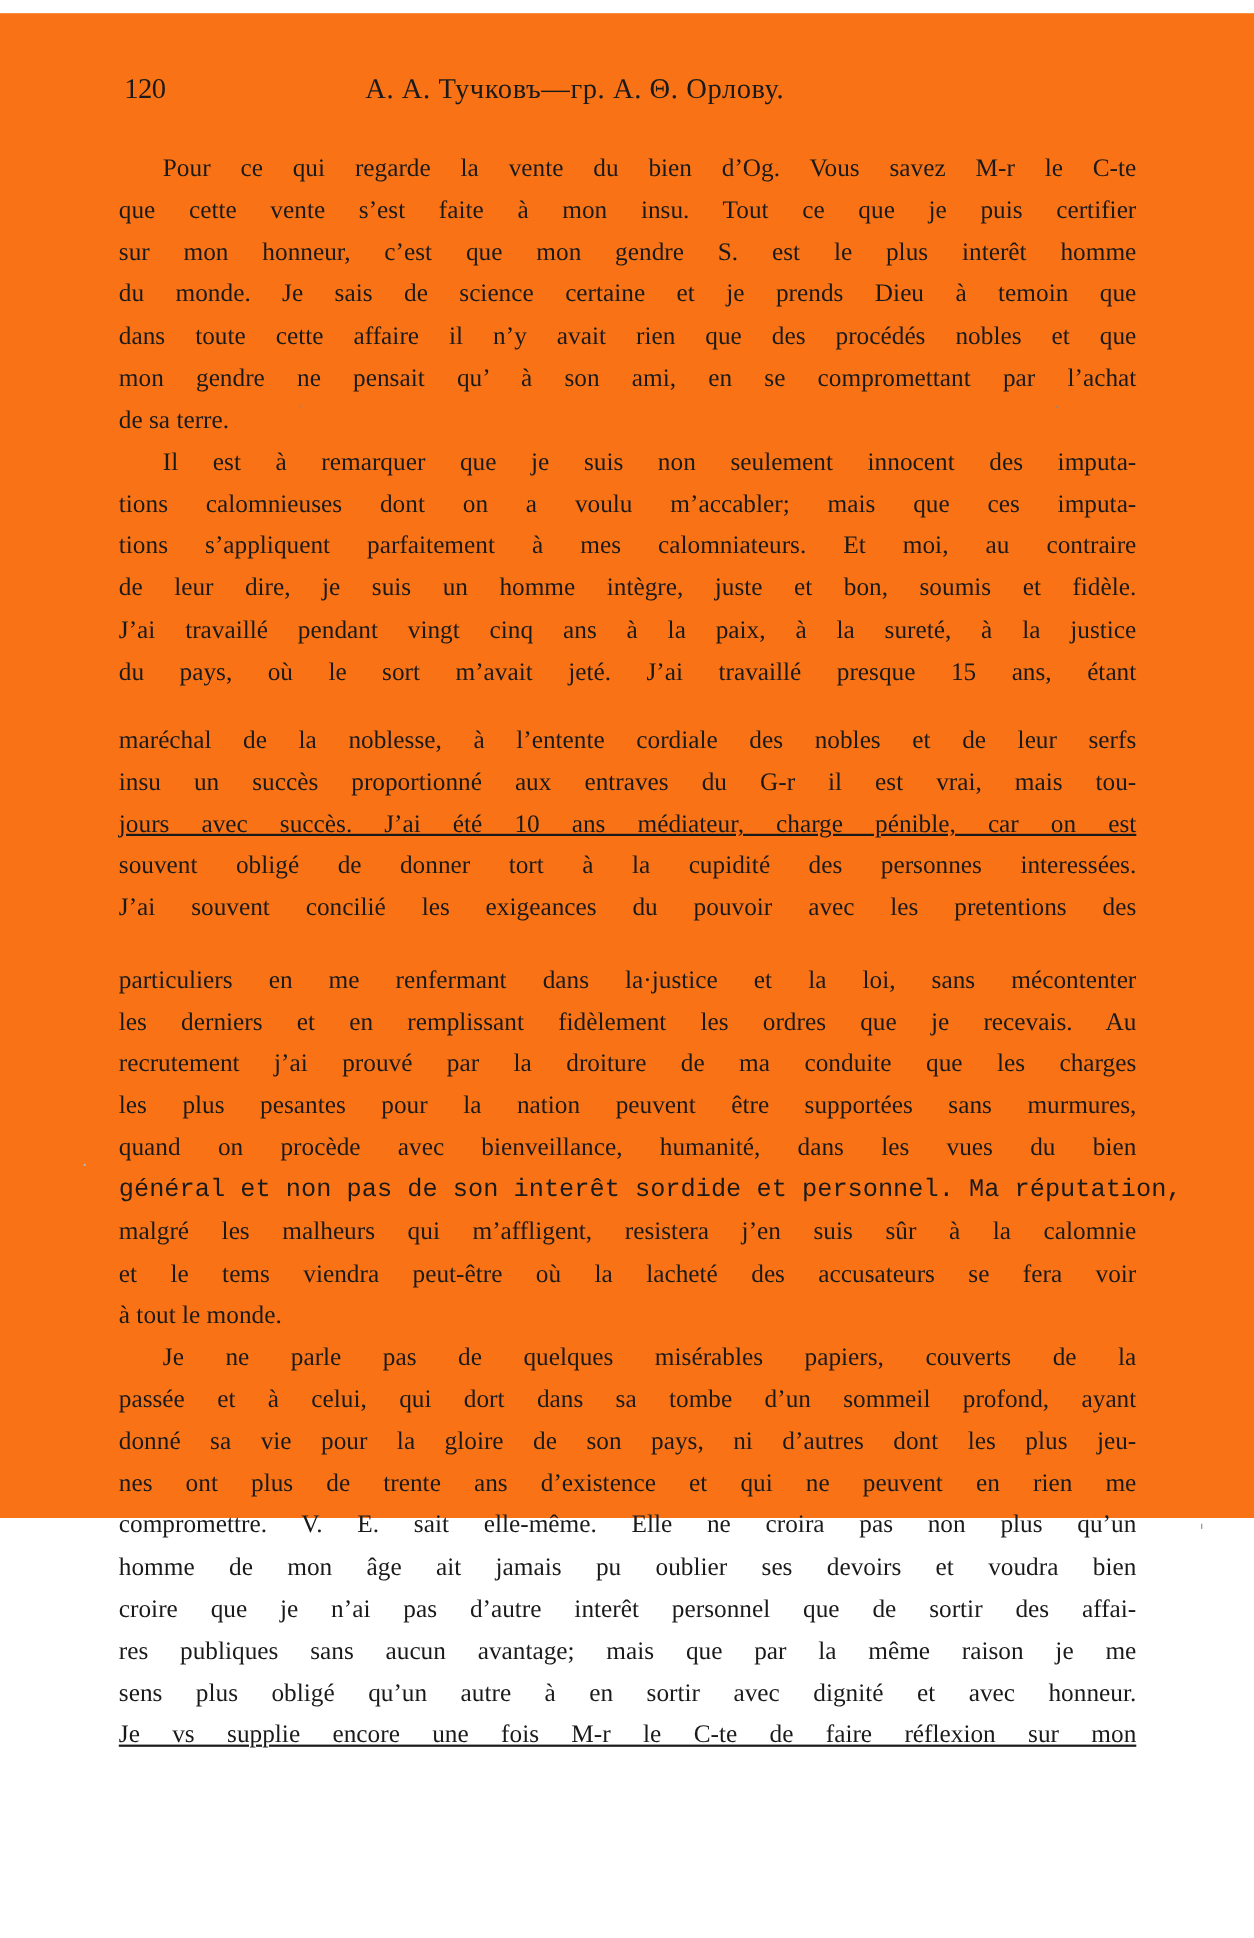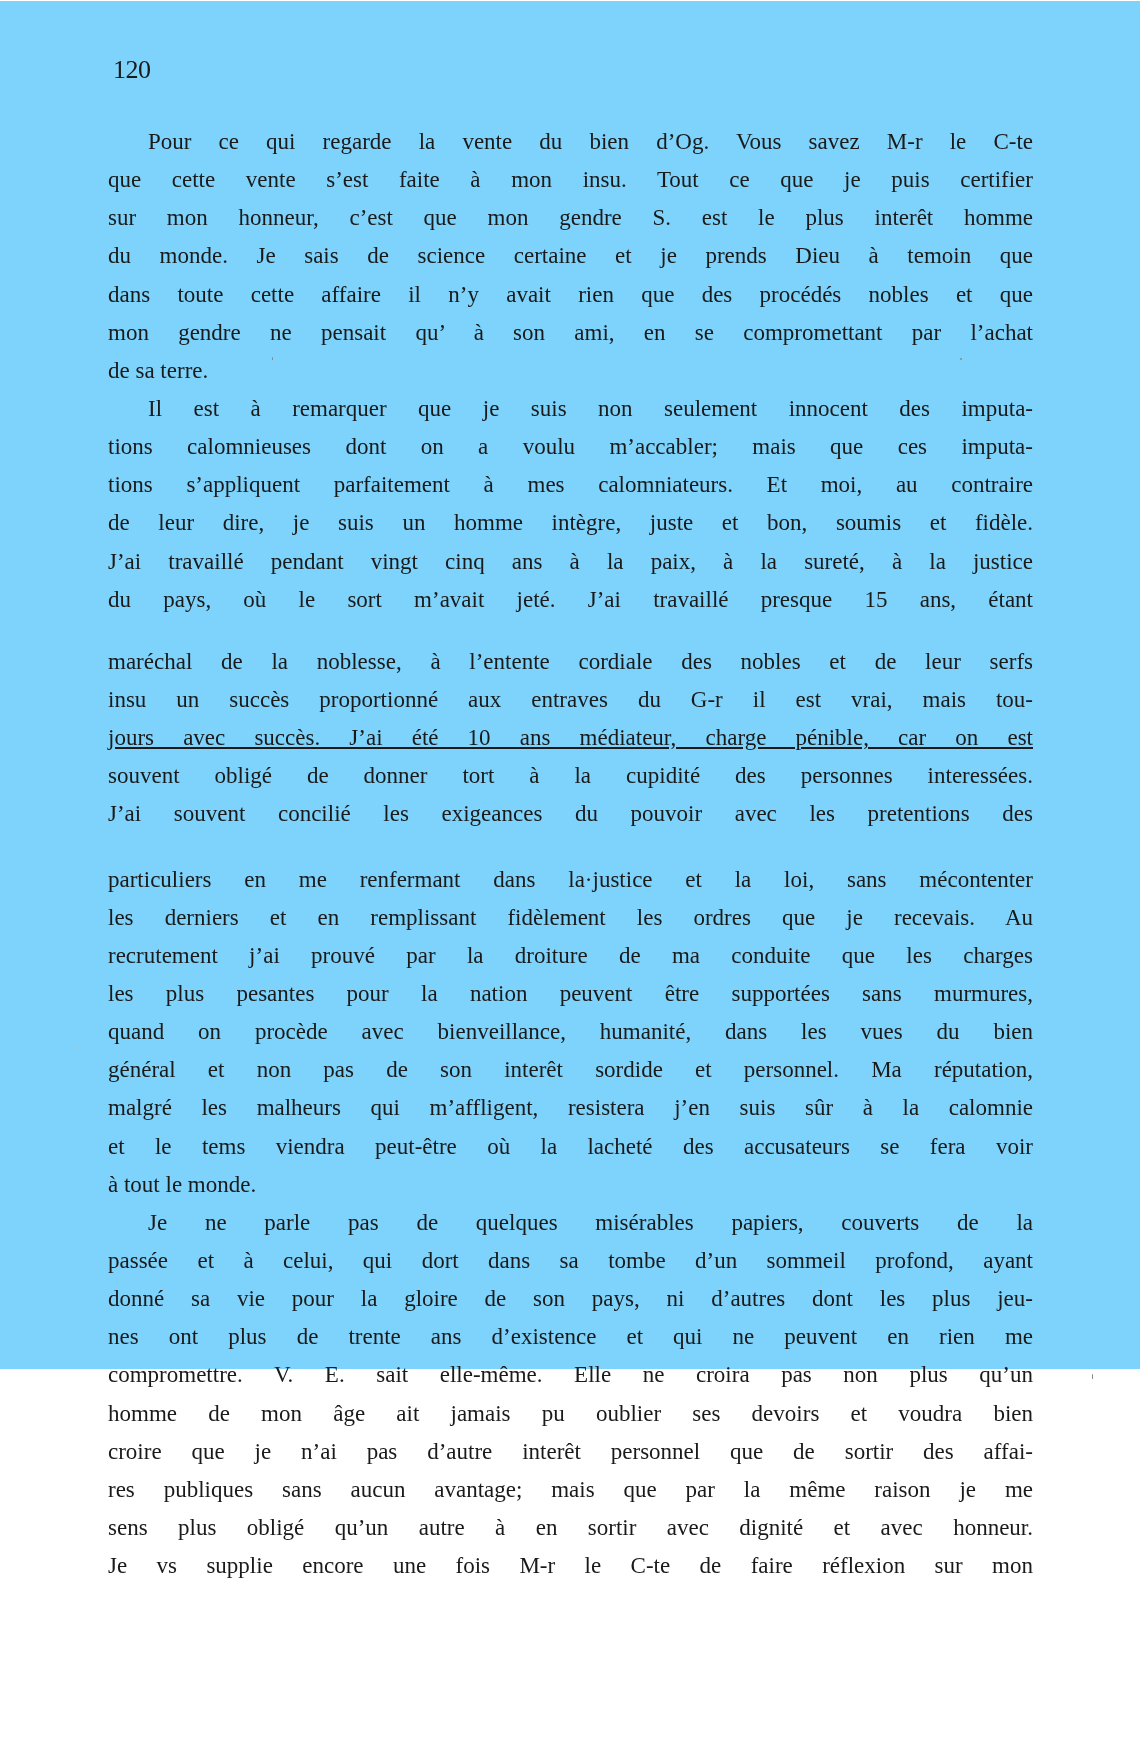--- a/index.html
+++ b/index.html
@@ -10,24 +10,24 @@
     body {
       width: 1140px;
       height: 1762px;
       position: relative;
       overflow: hidden;
       color: #1a1a1a;
       font-family: "Liberation Serif", "DejaVu Serif", serif;
     }
     .page {
       position: absolute;
-      left: 0; top: 1px;
+      left: 0; top: 12px;
       width: 1140px;
       height: 1368px;
-      background: #7dd3fc;
+      background: #f97316;
     }
     .running-head {
       position: absolute;
       top: 54px;
       left: 113px;
       width: 920px;
       height: 40px;
     }
     .page-number {
       position: absolute;
@@ -73,20 +73,21 @@
       border-radius: 1px;
     }
   </style>
 </head>
 <body>
 
 <div class="page">
 
   <div class="running-head">
     <span class="page-number">120</span>
+    <span class="head-title">А. А. Тучковъ—гр. А. Θ. Орлову.</span>
   </div>
 
   <div class="body-text" id="body-text">
       <div class="paragraph">
         <span class="line indent" style="word-spacing: 0px;">Pour ce qui regarde la vente du bien d’Og. Vous savez M-r le C-te</span>
         <span class="line" style="word-spacing: 0px;">que cette vente s’est faite à mon insu. Tout ce que je puis certifier</span>
         <span class="line" style="word-spacing: 0px;">sur mon honneur, c’est que mon gendre S. est le plus interêt homme</span>
         <span class="line" style="word-spacing: 0px;">du monde. Je sais de science certaine et je prends Dieu à temoin que</span>
         <span class="line" style="word-spacing: 0px;">dans toute cette affaire il n’y avait rien que des procédés nobles et que</span>
         <span class="line" style="word-spacing: 0px;">mon gendre ne pensait qu’ à son ami, en se compromettant par l’achat</span>
@@ -102,36 +103,36 @@
         <span class="line" style="word-spacing: 0px; margin-top: 24px;">maréchal de la noblesse, à l’entente cordiale des nobles et de leur serfs</span>
         <span class="line" style="word-spacing: 0px;">insu un succès proportionné aux entraves du G-r il est vrai, mais tou-</span>
         <span class="line" style="word-spacing: 0px; text-decoration: underline;">jours avec succès. J’ai été 10 ans médiateur, charge pénible, car on est</span>
         <span class="line" style="word-spacing: 0px;">souvent obligé de donner tort à la cupidité des personnes interessées.</span>
         <span class="line" style="word-spacing: 0px;">J’ai souvent concilié les exigeances du pouvoir avec les pretentions des</span>
         <span class="line" style="word-spacing: 0px; margin-top: 27px;">particuliers en me renfermant dans la·justice et la loi, sans mécontenter</span>
         <span class="line" style="word-spacing: 0px;">les derniers et en remplissant fidèlement les ordres que je recevais. Au</span>
         <span class="line" style="word-spacing: 0px;">recrutement j’ai prouvé par la droiture de ma conduite que les charges</span>
         <span class="line" style="word-spacing: 0px;">les plus pesantes pour la nation peuvent être supportées sans murmures,</span>
         <span class="line" style="word-spacing: 0px;">quand on procède avec bienveillance, humanité, dans les vues du bien</span>
-        <span class="line" style="word-spacing: 0px;">général et non pas de son interêt sordide et personnel. Ma réputation,</span>
+        <span class="line" style="word-spacing: 0px; font-family: Liberation Mono, monospace;">général et non pas de son interêt sordide et personnel. Ma réputation,</span>
         <span class="line" style="word-spacing: 0px;">malgré les malheurs qui m’affligent, resistera j’en suis sûr à la calomnie</span>
         <span class="line" style="word-spacing: 0px;">et le tems viendra peut-être où la lacheté des accusateurs se fera voir</span>
         <span class="line last" style="word-spacing: 0px;">à tout le monde.</span>
       </div>
       <div class="paragraph">
         <span class="line indent" style="word-spacing: 0px;">Je ne parle pas de quelques misérables papiers, couverts de la</span>
         <span class="line" style="word-spacing: 0px;">passée et à celui, qui dort dans sa tombe d’un sommeil profond, ayant</span>
         <span class="line" style="word-spacing: 0px;">donné sa vie pour la gloire de son pays, ni d’autres dont les plus jeu-</span>
         <span class="line" style="word-spacing: 0px;">nes ont plus de trente ans d’existence et qui ne peuvent en rien me</span>
         <span class="line" style="word-spacing: 0px;">compromettre. V. E. sait elle-même. Elle ne croira pas non plus qu’un</span>
         <span class="line" style="word-spacing: 0px;">homme de mon âge ait jamais pu oublier ses devoirs et voudra bien</span>
         <span class="line" style="word-spacing: 0px;">croire que je n’ai pas d’autre interêt personnel que de sortir des affai-</span>
         <span class="line" style="word-spacing: 0px;">res publiques sans aucun avantage; mais que par la même raison je me</span>
         <span class="line" style="word-spacing: 0px;">sens plus obligé qu’un autre à en sortir avec dignité et avec honneur.</span>
-        <span class="line" style="word-spacing: 0px;">Je vs supplie encore une fois M-r le C-te de faire réflexion sur mon</span>
+        <span class="line" style="word-spacing: 0px; text-decoration: underline;">Je vs supplie encore une fois M-r le C-te de faire réflexion sur mon</span>
       </div>
     </div>
 
   <span class="speck" style="left:960px; top:357px;"></span>
   <span class="speck" style="left:272px; top:356px; width:1px; height:3px;"></span>
   <span class="speck" style="left:1092px; top:1373px; width:1px; height:5px;"></span>
   <span class="speck" style="left:76px; top:1046px; width:2px; height:2px; background:#bbb;"></span>
 </div>
 
 </body></html>

